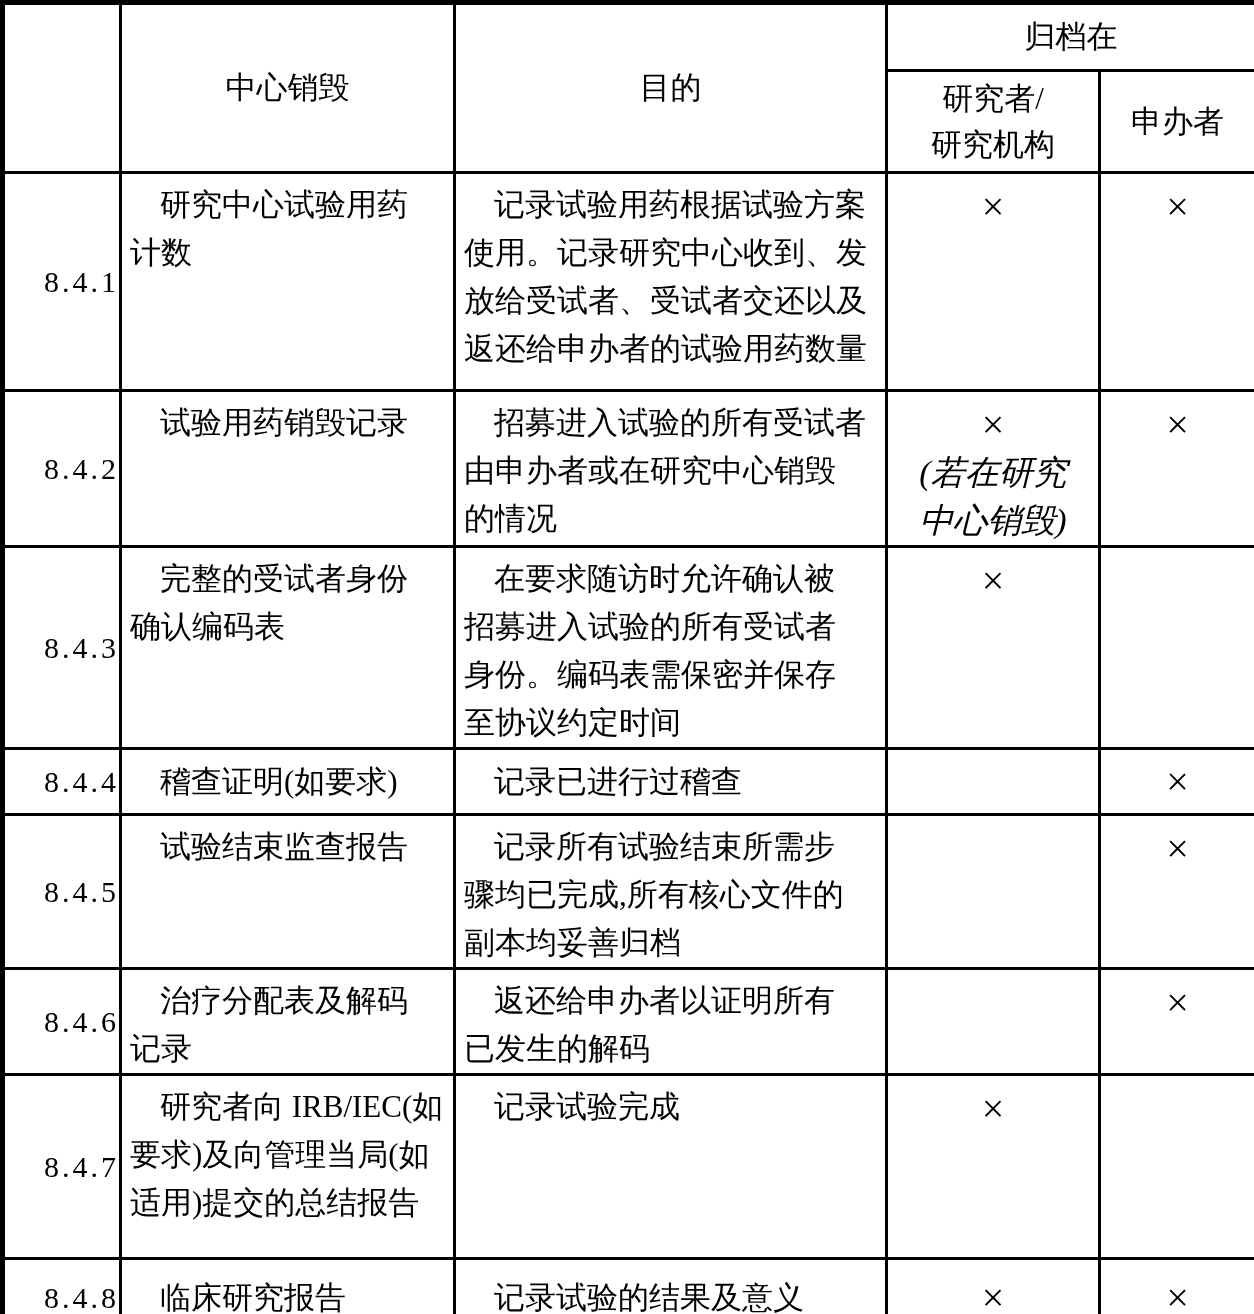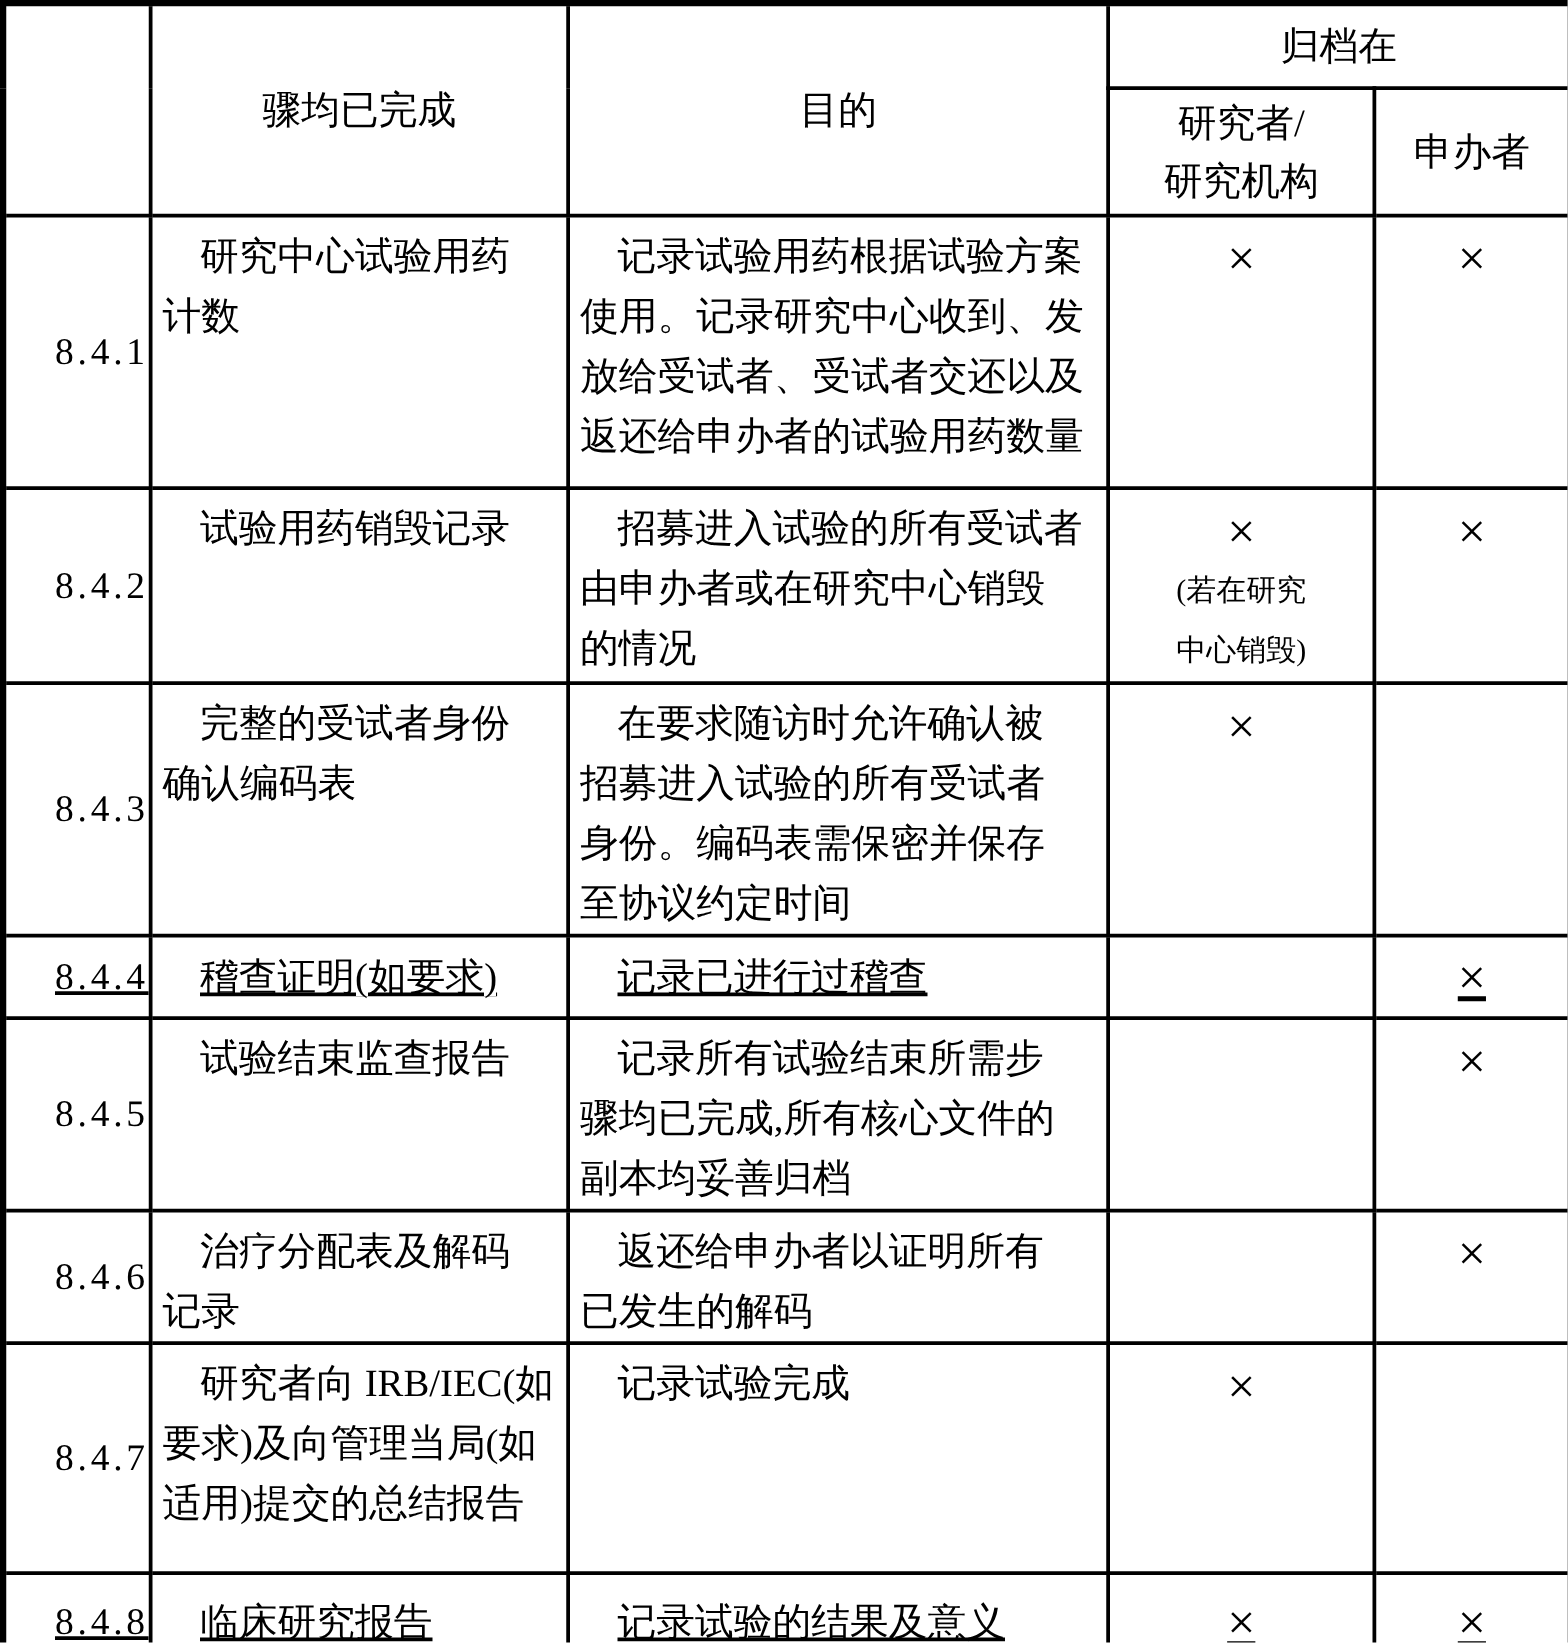--- a/index.html
+++ b/index.html
@@ -57,46 +57,47 @@
   .mark-cell {
     text-align: center;
     padding-top: 9px;
   }
   .mark {
     font-size: 40px;
     line-height: 48px;
     min-height: 0;
   }
   .note {
-    font-size: 24px;
+    font-size: 34px;
     line-height: 48px;
     white-space: pre-line;
-  }
-  
-  tr.vmid td { vertical-align: middle; text-decoration: underline; }
+    font-style: italic;
+  }
+  
+  tr.vmid td { vertical-align: middle; }
   tr.vmid .txt { padding-top: 0; }
   tr.vmid .mark-cell { padding-top: 0; }
 </style>
 </head>
 <body>
 
 <div class="page">
 <table class="doc-table">
   <colgroup>
     <col style="width:118px">
     <col style="width:334px">
     <col style="width:432px">
     <col style="width:213px">
     <col style="width:157px">
   </colgroup>
 
   <tbody>
         <tr style="height:68px">
     <td rowspan="2" class="hdr"></td>
-    <td rowspan="2" class="hdr">骤均已完成</td>
+    <td rowspan="2" class="hdr">中心销毁</td>
     <td rowspan="2" class="hdr">目的</td>
     <td colspan="2" class="hdr">归档在</td>
   </tr>
   <tr style="height:102px">
     <td class="hdr">研究者/
 研究机构</td>
     <td class="hdr">申办者</td>
   </tr>
 
   <tr style="height:218px">

